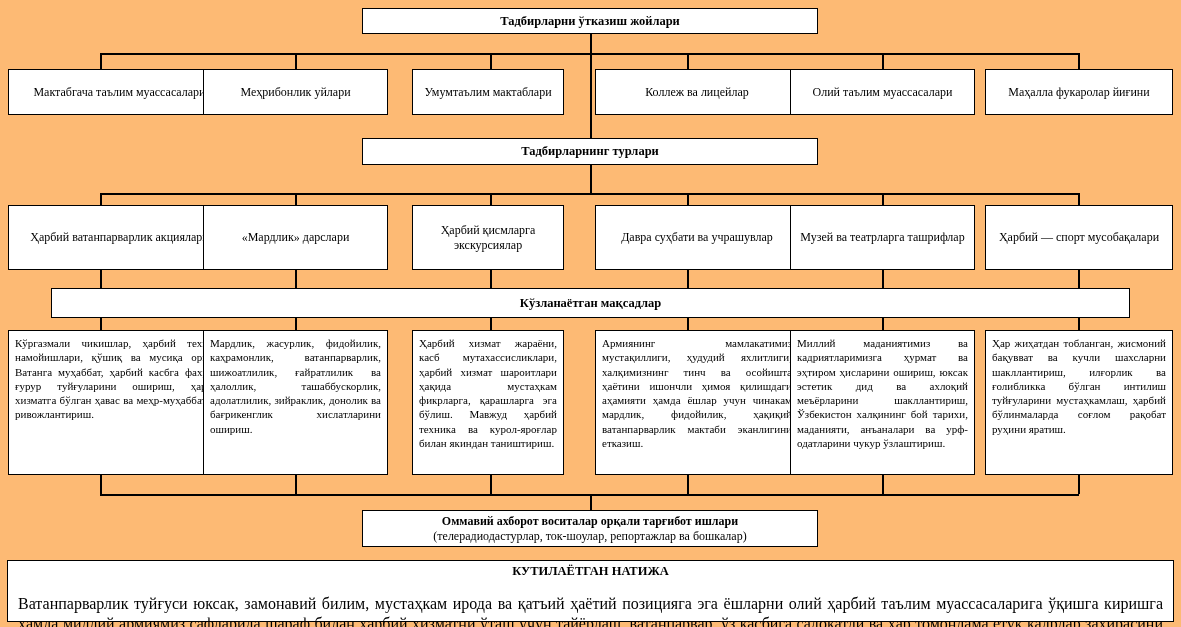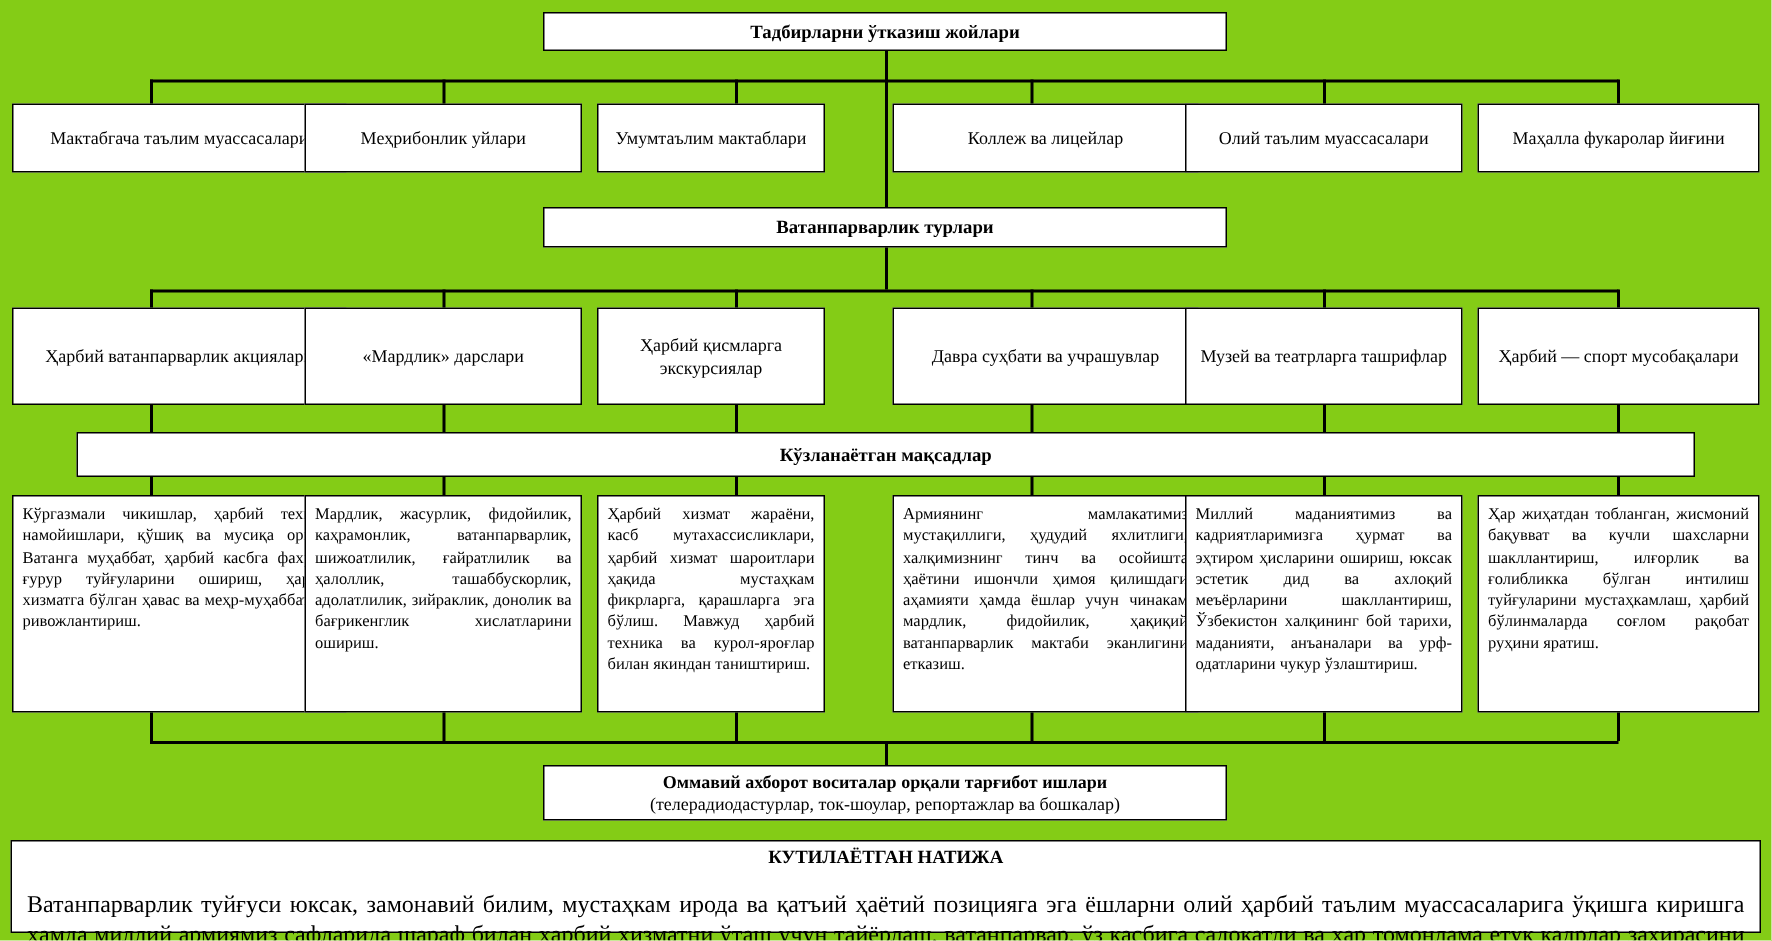--- a/index.html
+++ b/index.html
@@ -1,28 +1,28 @@
 <!DOCTYPE html>
 <html><head>
 <meta charset="utf-8">
 <style>
   html,body{margin:0;padding:0;background:#fff;}
   .stage{
-    position:relative;width:1181px;height:627px;background:#84cc16;
+    position:relative;width:1181px;height:627px;background:#fdba74;
     font-family:"Liberation Serif","DejaVu Serif",serif;color:#000;
     overflow:hidden;
   }
   .box{
     position:absolute;border:1.5px solid #000;background:#fff;
     display:flex;align-items:center;justify-content:center;
     text-align:center;box-sizing:border-box;line-height:1.2;
   }
   .bold{font-weight:bold;}
   
-  .c1{left:8px;width:223px}.c2{left:203px;width:185px}.c3{left:398px;width:152px}
+  .c1{left:8px;width:223px}.c2{left:203px;width:185px}.c3{left:412px;width:152px}
   .c4{left:595px;width:204px}.c5{left:790px;width:185px}.c6{left:985px;width:188px}
   
   .hdr{left:362px;width:456px;font-size:12.5px;}
   .hdr-venues{top:8px;height:26px;}
   .hdr-types{top:138px;height:27px;}
   .r-venue{top:69px;height:46px;font-size:12px;padding:2px 8px;}
   .r-type{top:205px;height:65px;font-size:12px;padding:2px 8px;}
   .goals-bar{left:51px;top:288px;width:1079px;height:30px;font-size:12.5px;}
   .r-goal{
     top:330px;height:145px;display:block;text-align:justify;
@@ -60,21 +60,21 @@
 
   <div class="box hdr hdr-venues bold">Тадбирларни ўтказиш жойлари</div>
 
   <div class="box r-venue c1">Мактабгача таълим муассасалари</div>
   <div class="box r-venue c2">Меҳрибонлик уйлари</div>
   <div class="box r-venue c3">Умумтаълим мактаблари</div>
   <div class="box r-venue c4">Коллеж ва лицейлар</div>
   <div class="box r-venue c5">Олий таълим муассасалари</div>
   <div class="box r-venue c6">Маҳалла фукаролар йиғини</div>
 
-  <div class="box hdr hdr-types bold">Ватанпарварлик турлари</div>
+  <div class="box hdr hdr-types bold">Тадбирларнинг турлари</div>
 
   <div class="box r-type c1">Ҳарбий ватанпарварлик акциялари</div>
   <div class="box r-type c2">«Мардлик» дарслари</div>
   <div class="box r-type c3">Ҳарбий қисмларга экскурсиялар</div>
   <div class="box r-type c4">Давра суҳбати ва учрашувлар</div>
   <div class="box r-type c5">Музей ва театрларга ташрифлар</div>
   <div class="box r-type c6">Ҳарбий — спорт мусобақалари</div>
 
   <div class="box goals-bar bold">Кўзланаётган мақсадлар</div>
 

